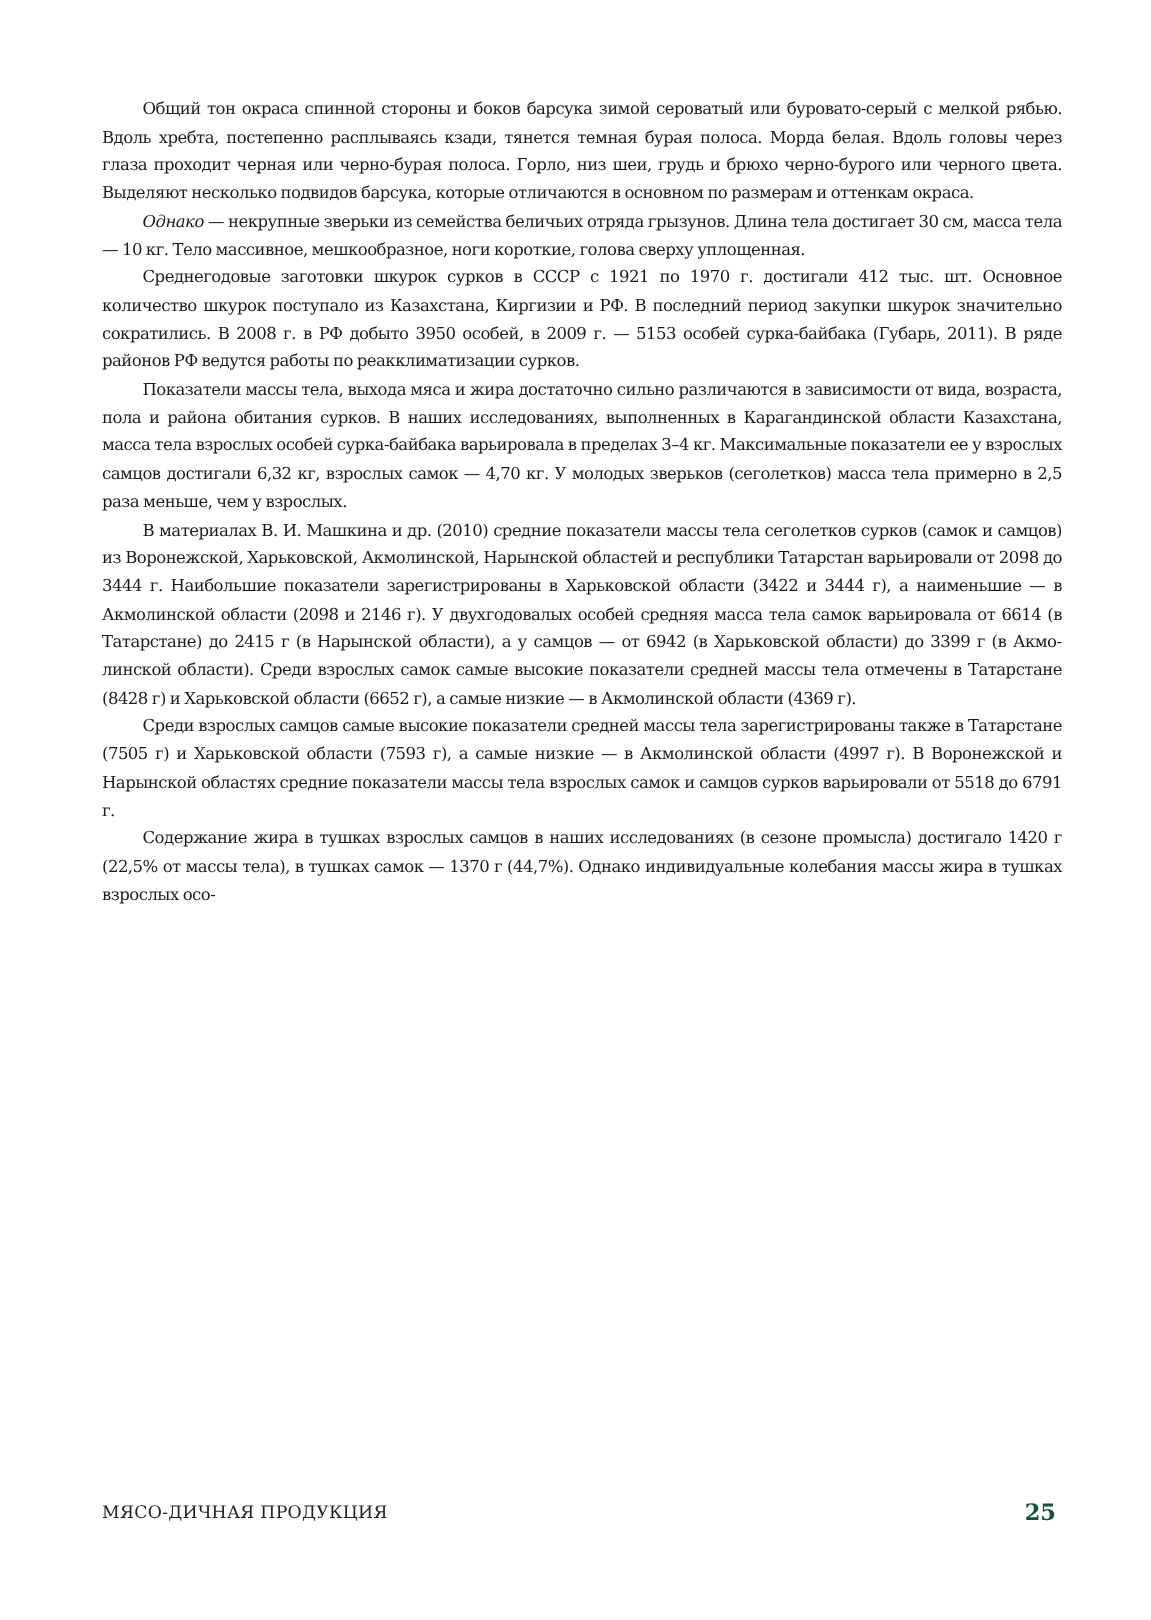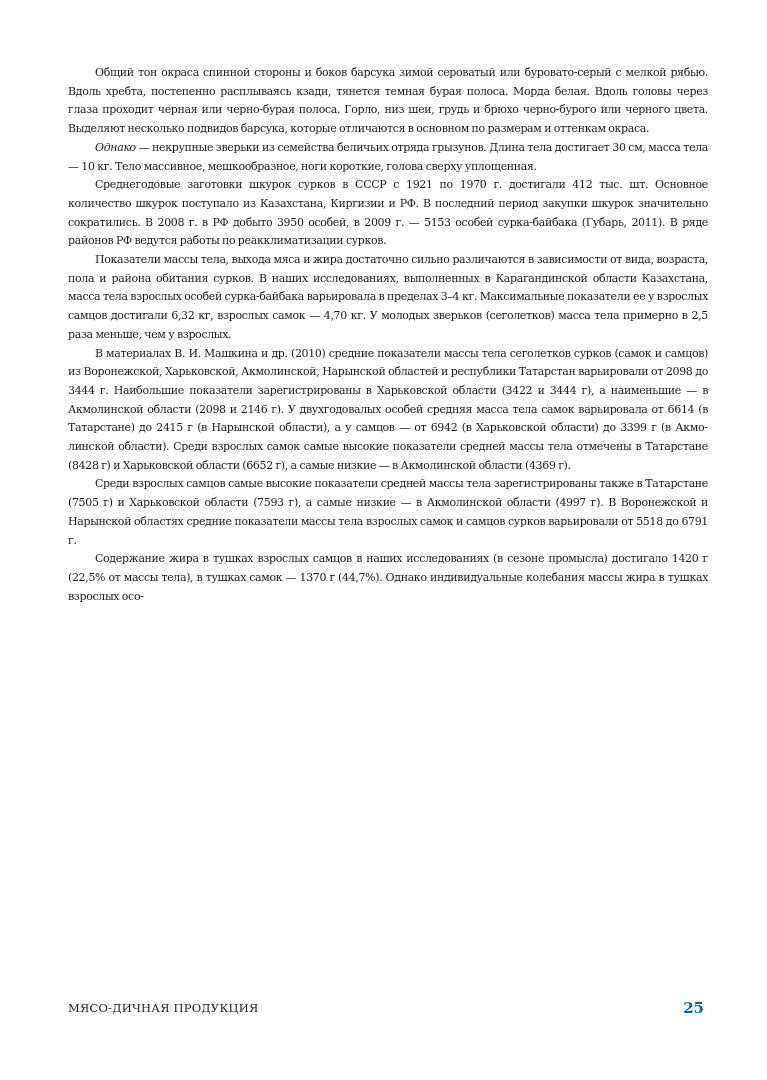--- a/index.html
+++ b/index.html
@@ -49,21 +49,21 @@
       font-size: 11.5px;
       letter-spacing: 0.2px;
       color: #222;
     }
     .page-number {
       position: absolute;
       right: 4px;
       top: 0;
       font-size: 15px;
       font-weight: bold;
-      color: #0369a1;
+      color: #14532d;
     }
   </style>
 </head>
 <body>
 
 <div class="page">
   <p class="para">Общий тон окраса спинной стороны и боков барсука зимой сероватый или буро­вато-серый с мелкой рябью. Вдоль хребта, постепенно расплываясь кзади, тянет­ся темная бурая полоса. Морда белая. Вдоль головы через глаза проходит черная или черно-бурая полоса. Горло, низ шеи, грудь и брюхо черно-бурого или черного цвета. Выделяют несколько подвидов барсука, которые отличаются в основном по размерам и оттенкам окраса.</p>
   <p class="para"><em>Однако</em><span> — некрупные зверьки из семейства беличьих отряда грызунов. Длина тела достигает 30 см, масса тела — 10 кг. Тело массивное, мешкообразное, ноги короткие, голова сверху уплощенная.</span></p>
   <p class="para">Среднегодовые заготовки шкурок сурков в СССР с 1921 по 1970 г. достигали 412 тыс. шт. Основное количество шкурок поступало из Казахстана, Киргизии и РФ. В последний период закупки шкурок значительно сократились. В 2008 г. в РФ добыто 3950 особей, в 2009 г. — 5153 особей сурка-байбака (Губарь, 2011). В ряде районов РФ ведутся работы по реакклиматизации сурков.</p>
   <p class="para">Показатели массы тела, выхода мяса и жира достаточно сильно различаются в зависимости от вида, возраста, пола и района обитания сурков. В наших исследо­ваниях, выполненных в Карагандинской области Казахстана, масса тела взрослых особей сурка-байбака варьировала в пределах 3–4 кг. Максимальные показатели ее у взрослых самцов достигали 6,32 кг, взрослых самок — 4,70 кг. У молодых зверьков (сеголетков) масса тела примерно в 2,5 раза меньше, чем у взрослых.</p>

